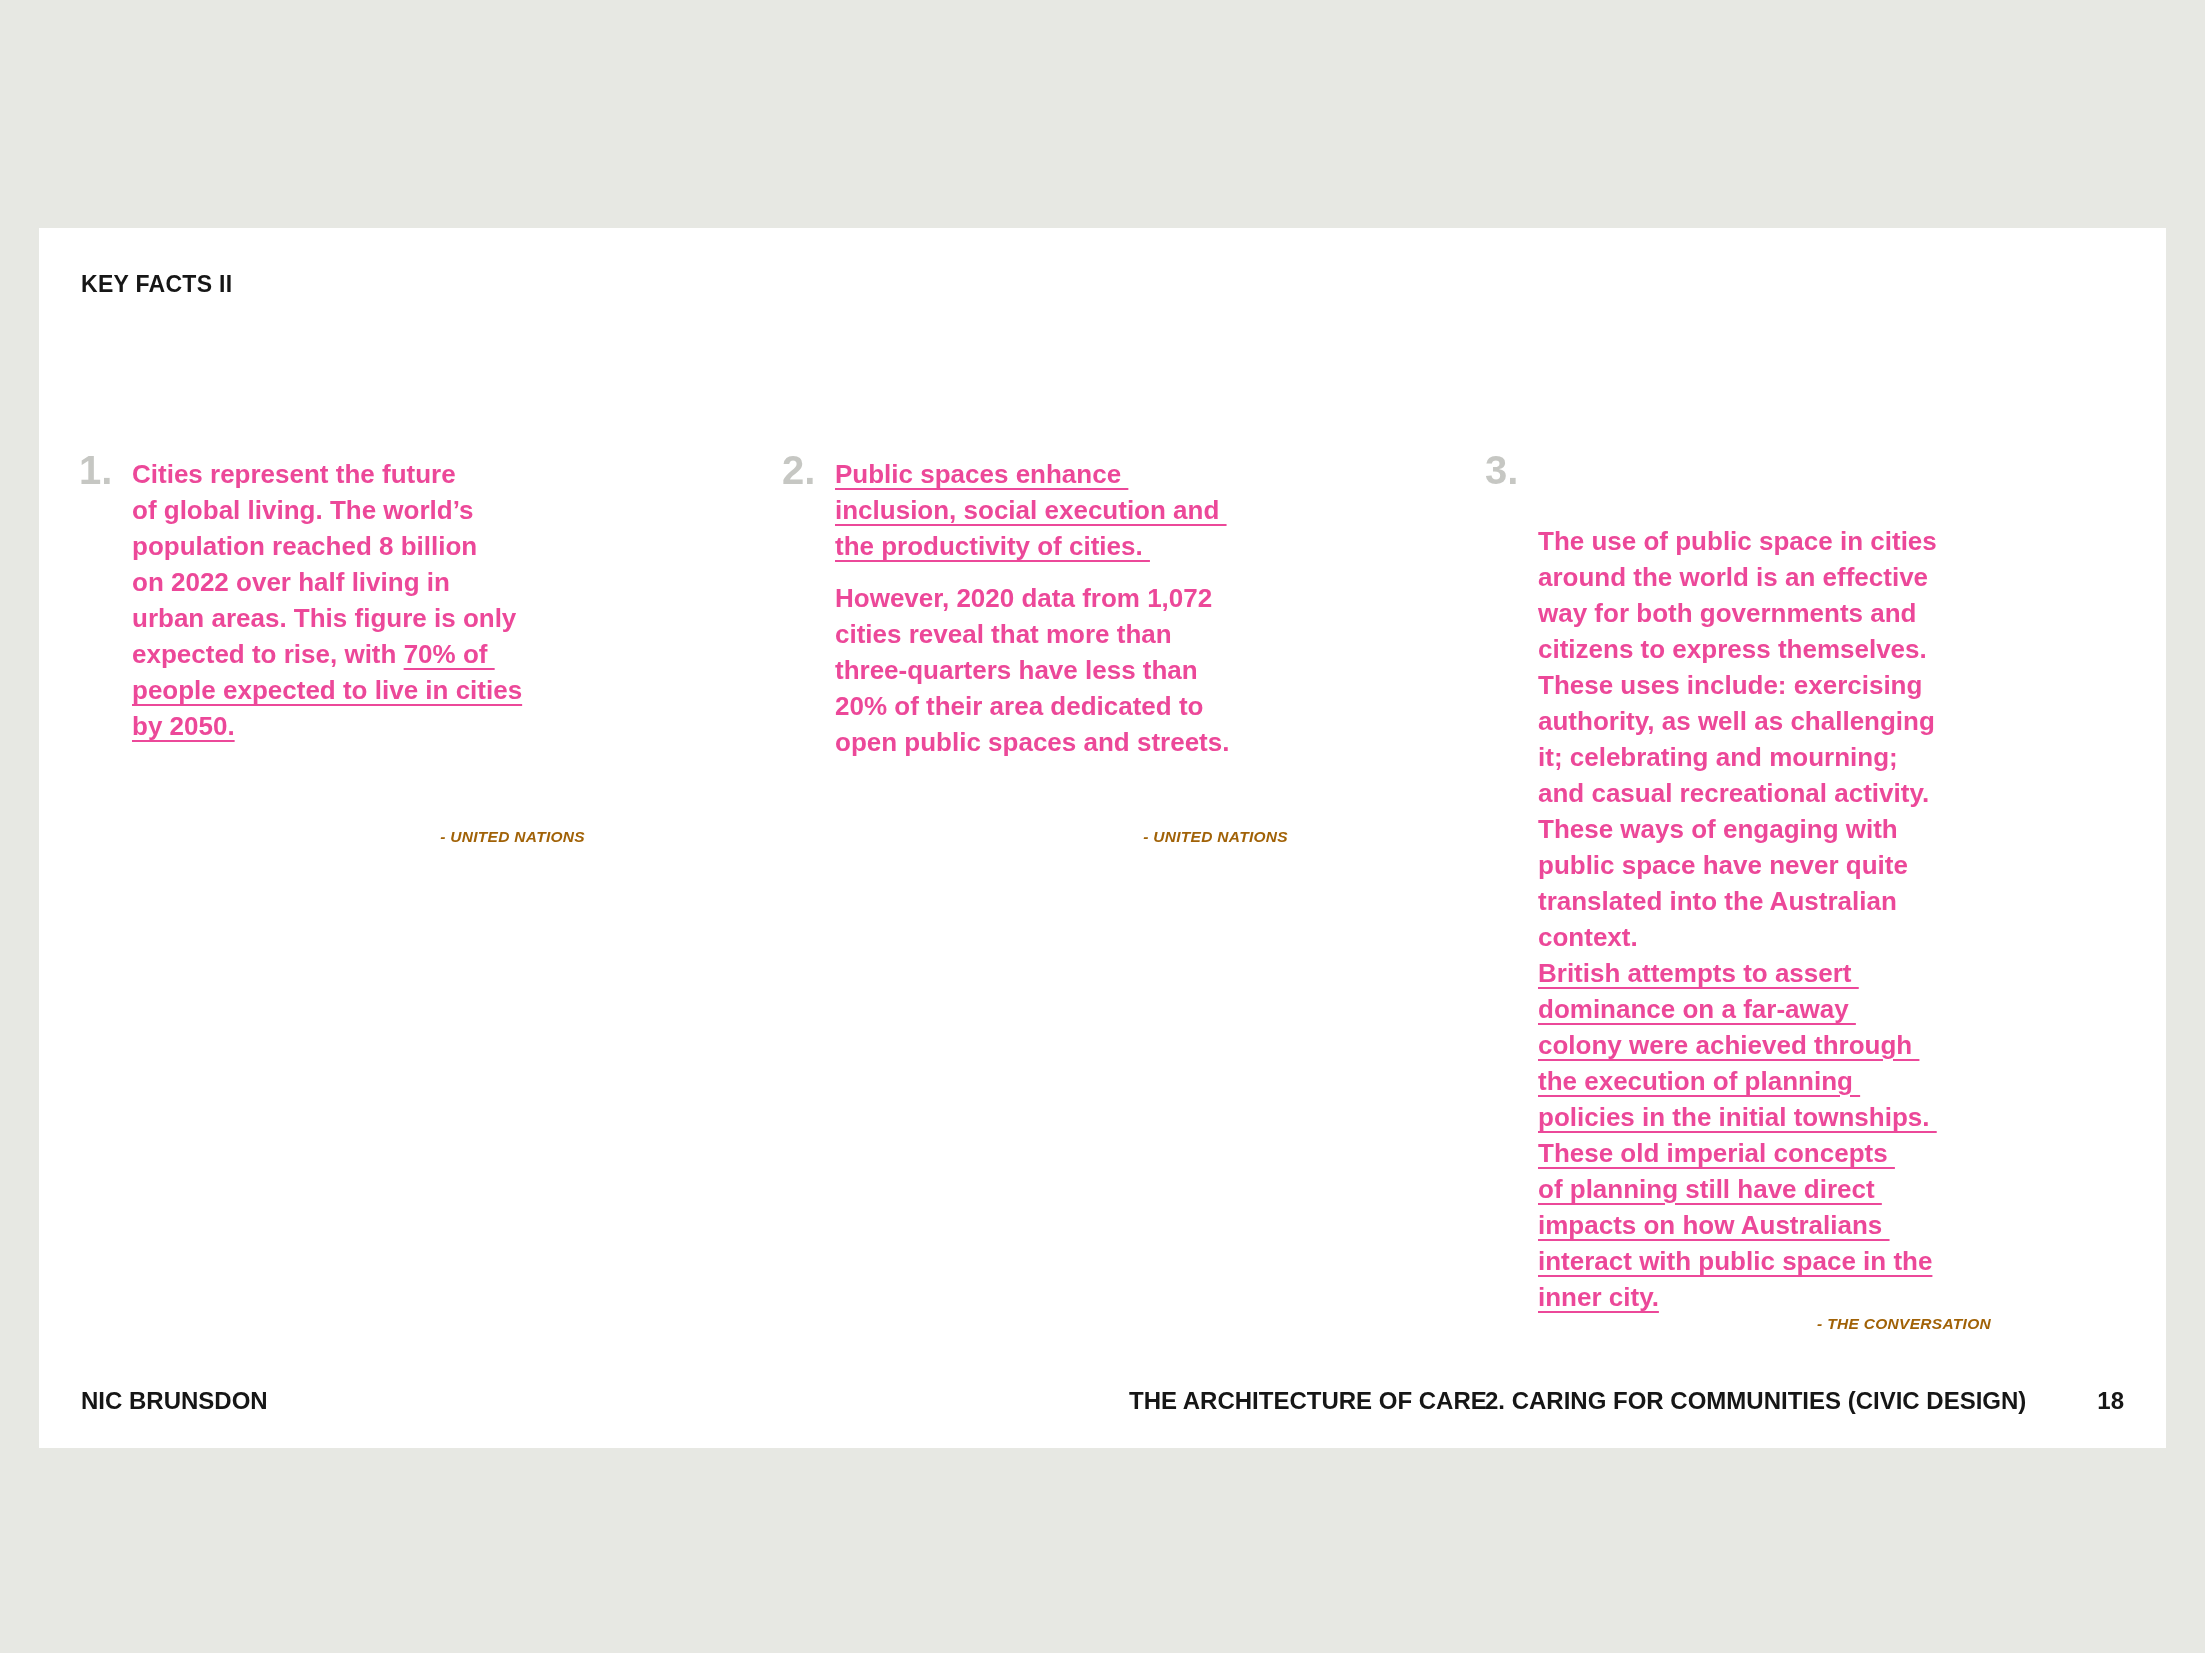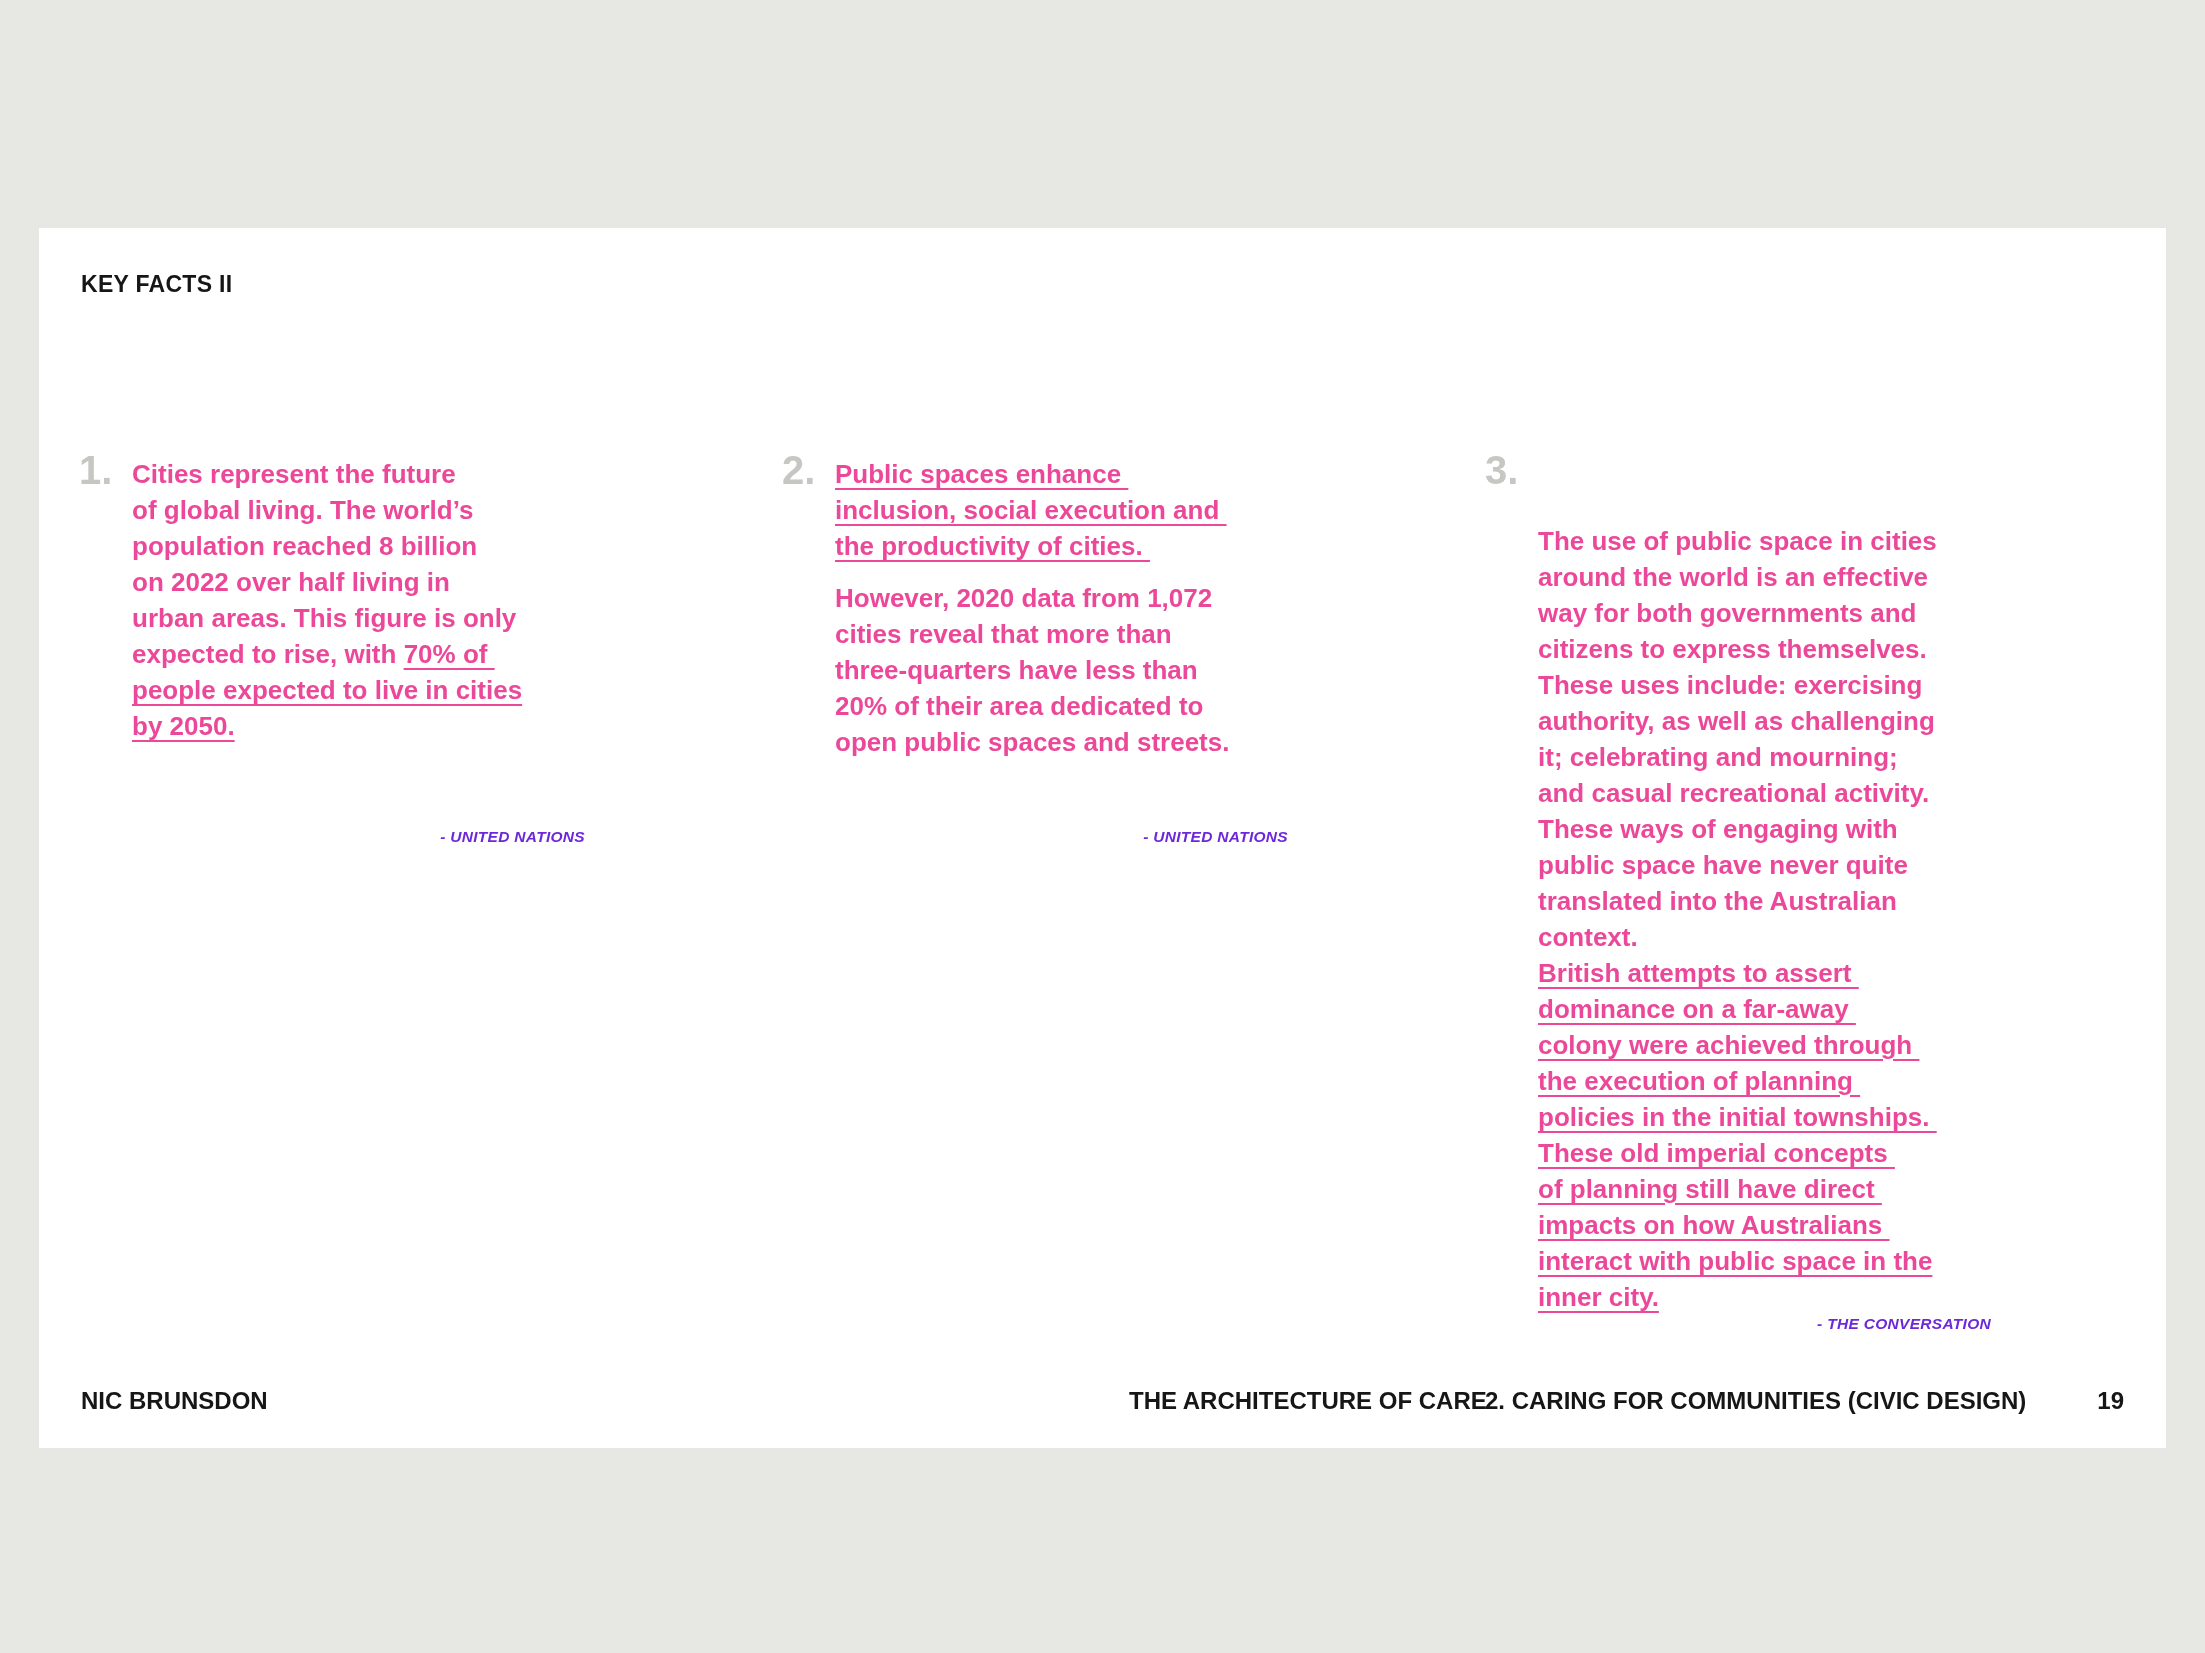--- a/index.html
+++ b/index.html
@@ -67,21 +67,21 @@
   .text.body-after { margin-top: 15.5px; }
   .fact-3 .text.body-after { margin-top: 67px; }
   .u, .text.u {
     text-decoration: underline;
     text-decoration-thickness: 1.6px;
     text-underline-offset: 4.7px;
   }
   .attribution {
     font-size: 15.5px;
     font-style: italic;
-    color: #6d28d9;
+    color: #a16207;
     letter-spacing: 0.3px;
     white-space: nowrap;
   }
   .attribution.floated {
     position: absolute;
     top: 372px;
     right: 0;
     text-align: right;
   }
   .attribution.inflow {
@@ -173,18 +173,18 @@
 interact with public space in the
 inner city.</p>
         <span class="attribution inflow">- THE CONVERSATION</span>
       </div>
     </section>
 
     <footer class="slide-footer">
       <div class="footer-item footer-author">NIC BRUNSDON</div>
       <div class="footer-item footer-project">THE ARCHITECTURE OF CARE</div>
       <div class="footer-item footer-section">2. CARING FOR COMMUNITIES (CIVIC DESIGN)</div>
-      <div class="footer-item footer-page">19</div>
+      <div class="footer-item footer-page">18</div>
     </footer>
 
   </div>
 </div>
 
 
 </body></html>

